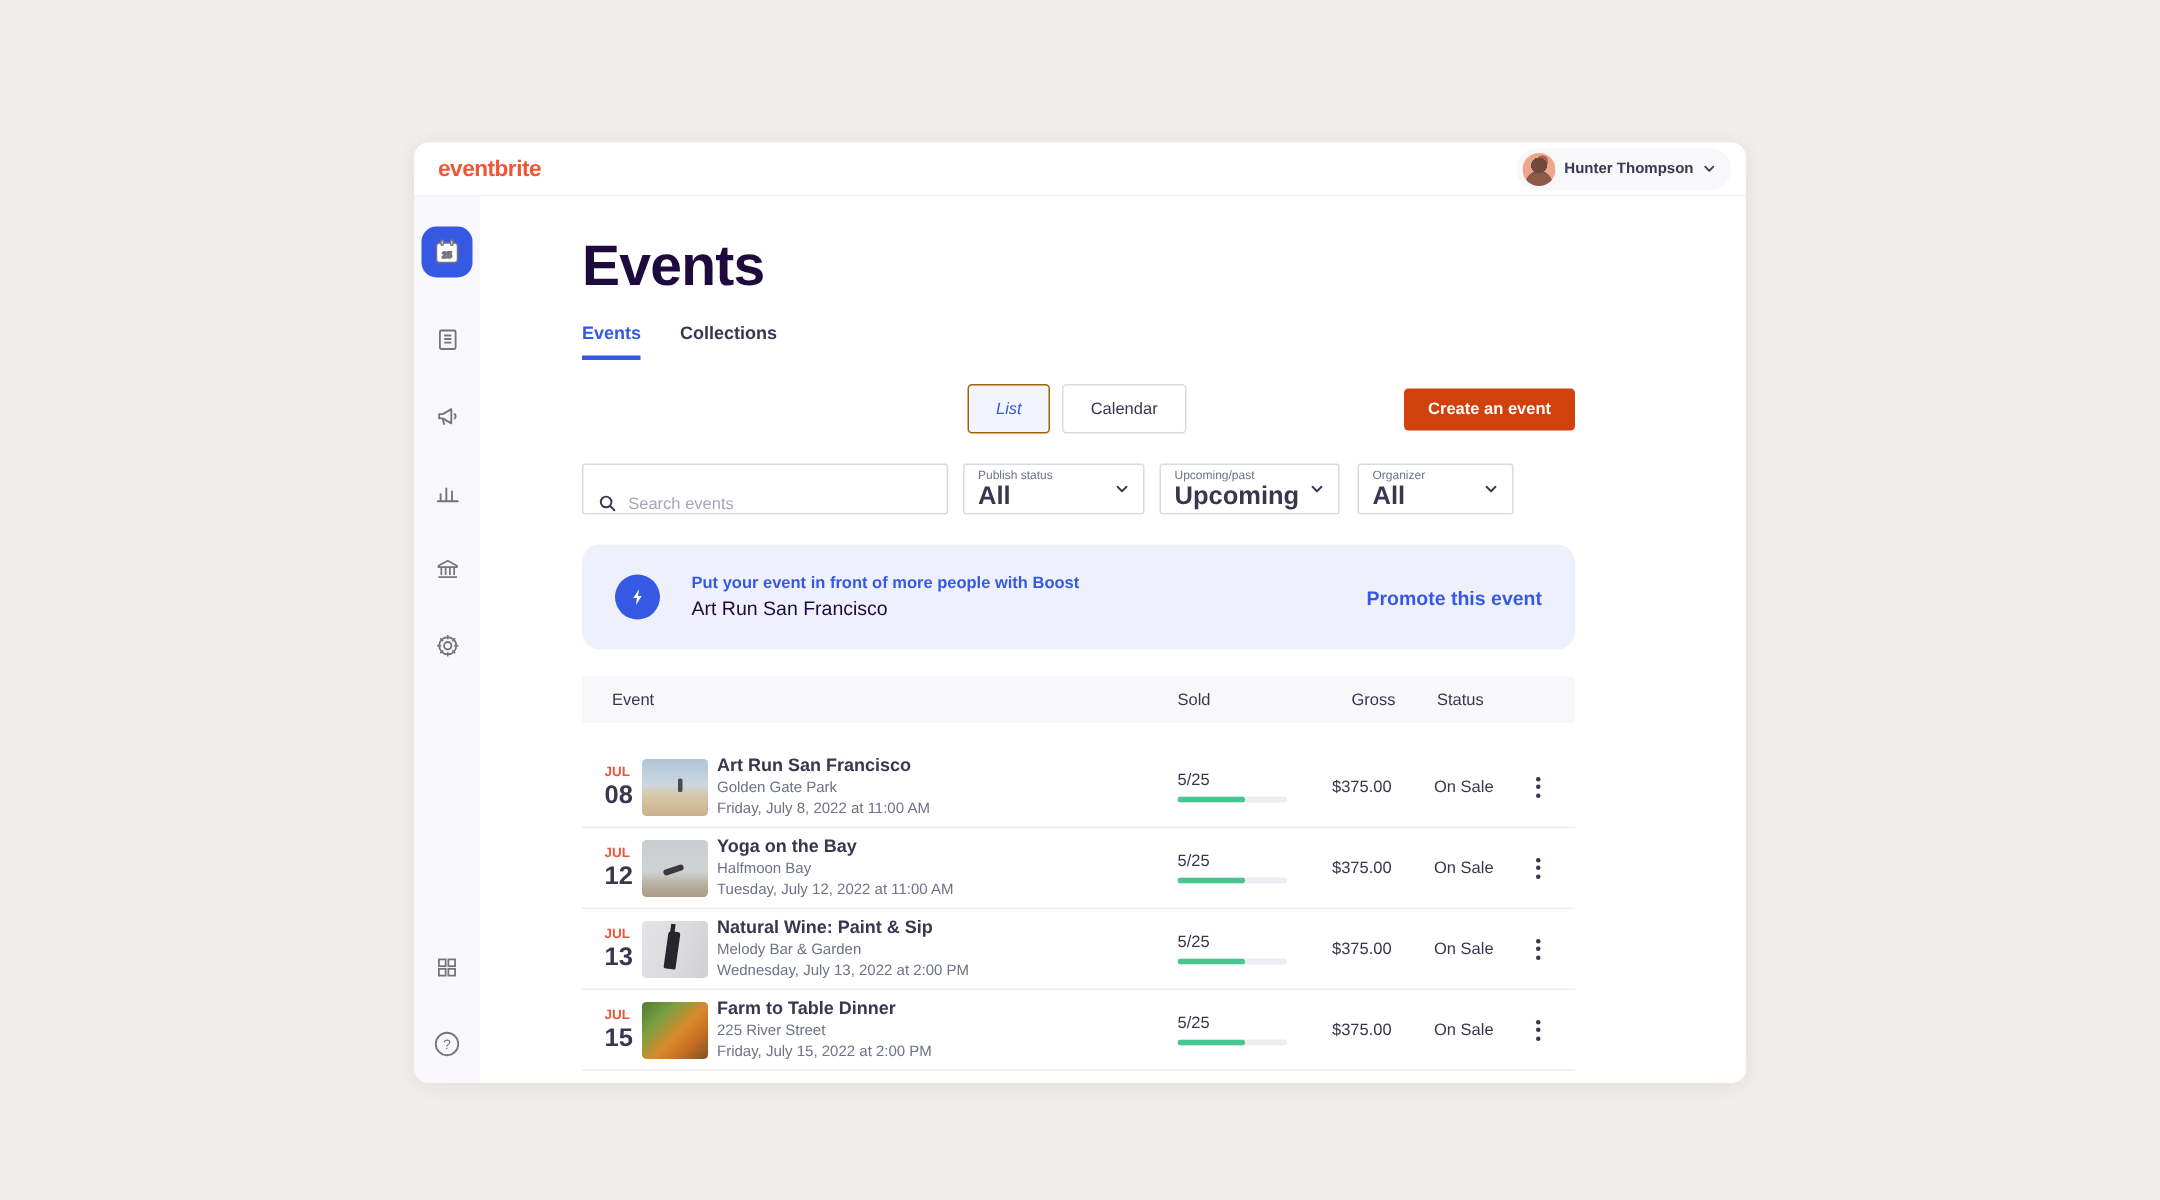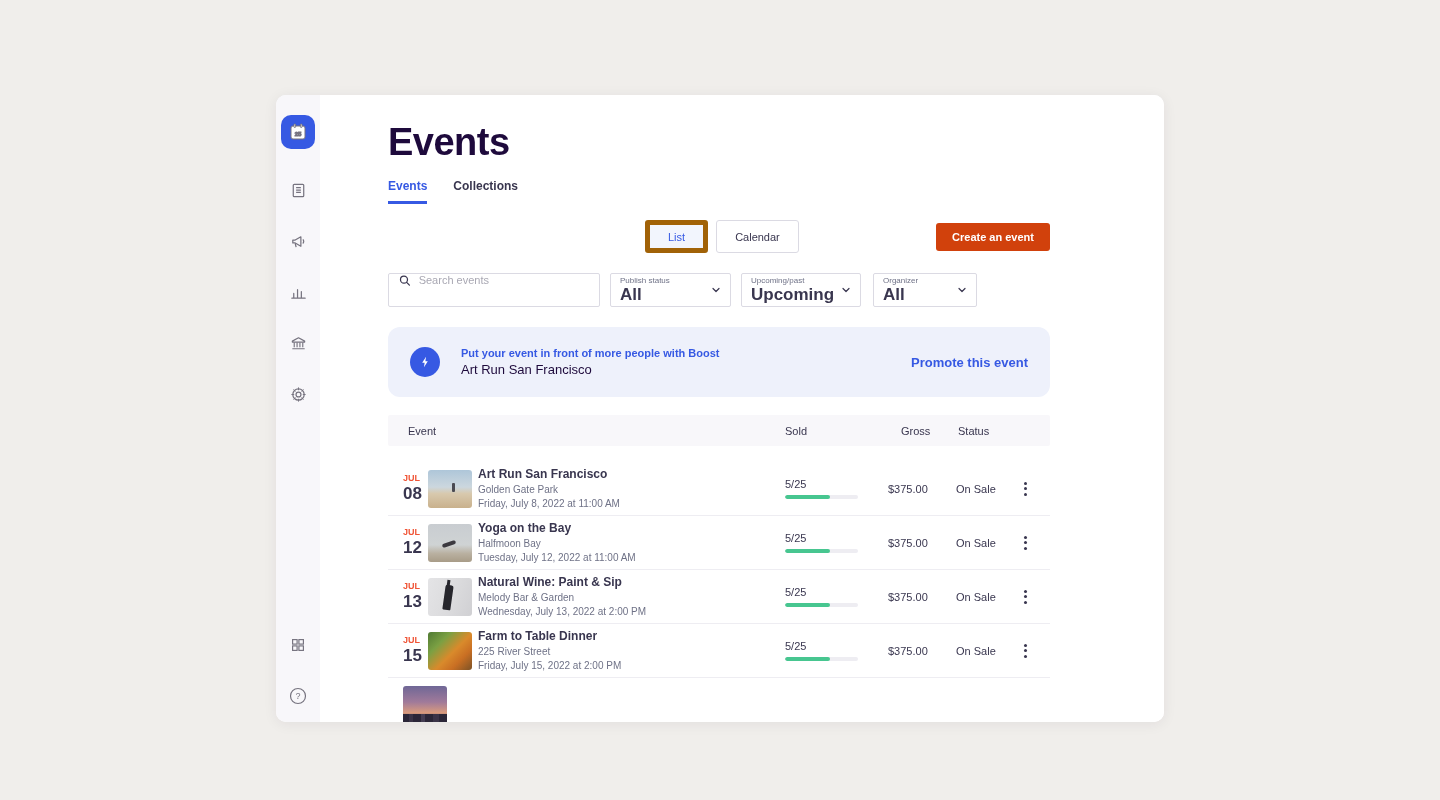--- a/index.html
+++ b/index.html
@@ -62,31 +62,31 @@
   .tab { font-size:12px; font-weight:600; color:#39364f; padding-bottom:8px; cursor:pointer; }
   .tab.active { color:#3659e3; border-bottom:3px solid #3659e3; }
   
   .toolbar { margin-top:16px; display:flex; align-items:center; }
   .toggle-group { margin-left:257px; display:flex; gap:8px; }
   .btn-toggle {
     height:33px; padding:0 18px; font-size:11px; border-radius:3px;
     background:#fff; border:1px solid #dbdae3; color:#39364f;
     font-family:inherit; cursor:pointer;
   }
-  .btn-toggle.active { background:#f2f5fd; border:5px solid #a16207; color:#3659e3; }
+  .btn-toggle.active { background:#f2f5fd; border:1px solid #a16207; color:#3659e3;font-style:italic; }
   .btn-create {
     margin-left:auto; height:28px; padding:0 16px; font-size:11px; font-weight:600;
     background:#d1410c; color:#fff; border:none; border-radius:3px;
     font-family:inherit; cursor:pointer;
   }
   
   .filters { margin-top:20px; display:flex; align-items:stretch; }
   .search-box {
-    width:212px; height:34px; border:1px solid #dbdae3; border-radius:2px;
-    display:flex; align-items:flex-start; padding:0 10px; gap:8px; background:#fff;
+    width:244px; height:34px; border:1px solid #dbdae3; border-radius:2px;
+    display:flex; align-items:flex-end; padding:0 10px; gap:8px; background:#fff;
   }
   .search-box input {
     border:none; outline:none; font-size:11px; color:#39364f; width:100%;
     font-family:inherit; background:transparent;
   }
   .search-box input::placeholder { color:#a9a8b3; }
   .dropdown {
     height:34px; border:1px solid #dbdae3; border-radius:2px; background:#fff;
     display:flex; align-items:center; padding:0 9px; cursor:pointer;
   }
@@ -149,20 +149,30 @@
   .progress-fill { height:100%; border-radius:2px; background:#47c690; }
   .gross-cell, .status-cell { font-size:11px; color:#39364f; }
   .kebab { display:flex; flex-direction:column; gap:2.5px; width:14px; align-items:center; cursor:pointer; }
   .kebab span { width:3px; height:3px; border-radius:50%; background:#39364f; }
 </style>
 </head>
 <body>
 
 <div class="card">
 
+  <div class="topbar">
+    <div class="logo">eventbrite</div>
+    <div class="user-chip">
+      <div class="avatar"></div>
+      <span class="user-name">Hunter Thompson</span>
+      <svg width="9" height="9" viewBox="0 0 10 10" fill="none">
+          <path d="M2 3.5 L5 6.5 L8 3.5" stroke="#39364f" stroke-width="1.3" stroke-linecap="round" stroke-linejoin="round"></path>
+        </svg>
+    </div>
+  </div>
 
   <div class="body-row">
 
     <div class="sidebar">
       <div class="side-tile">
         <svg width="20" height="20" viewBox="0 0 20 20">
           <rect x="3" y="4" width="14" height="13" rx="2" fill="#ffffff"></rect>
           <rect x="6" y="2" width="1.6" height="3.5" rx="0.8" fill="#ffffff"></rect>
           <rect x="12.4" y="2" width="1.6" height="3.5" rx="0.8" fill="#ffffff"></rect>
           <text x="10" y="13.8" text-anchor="middle" font-size="6" font-weight="bold" fill="#3659e3" font-family="Liberation Sans, sans-serif">25</text>

